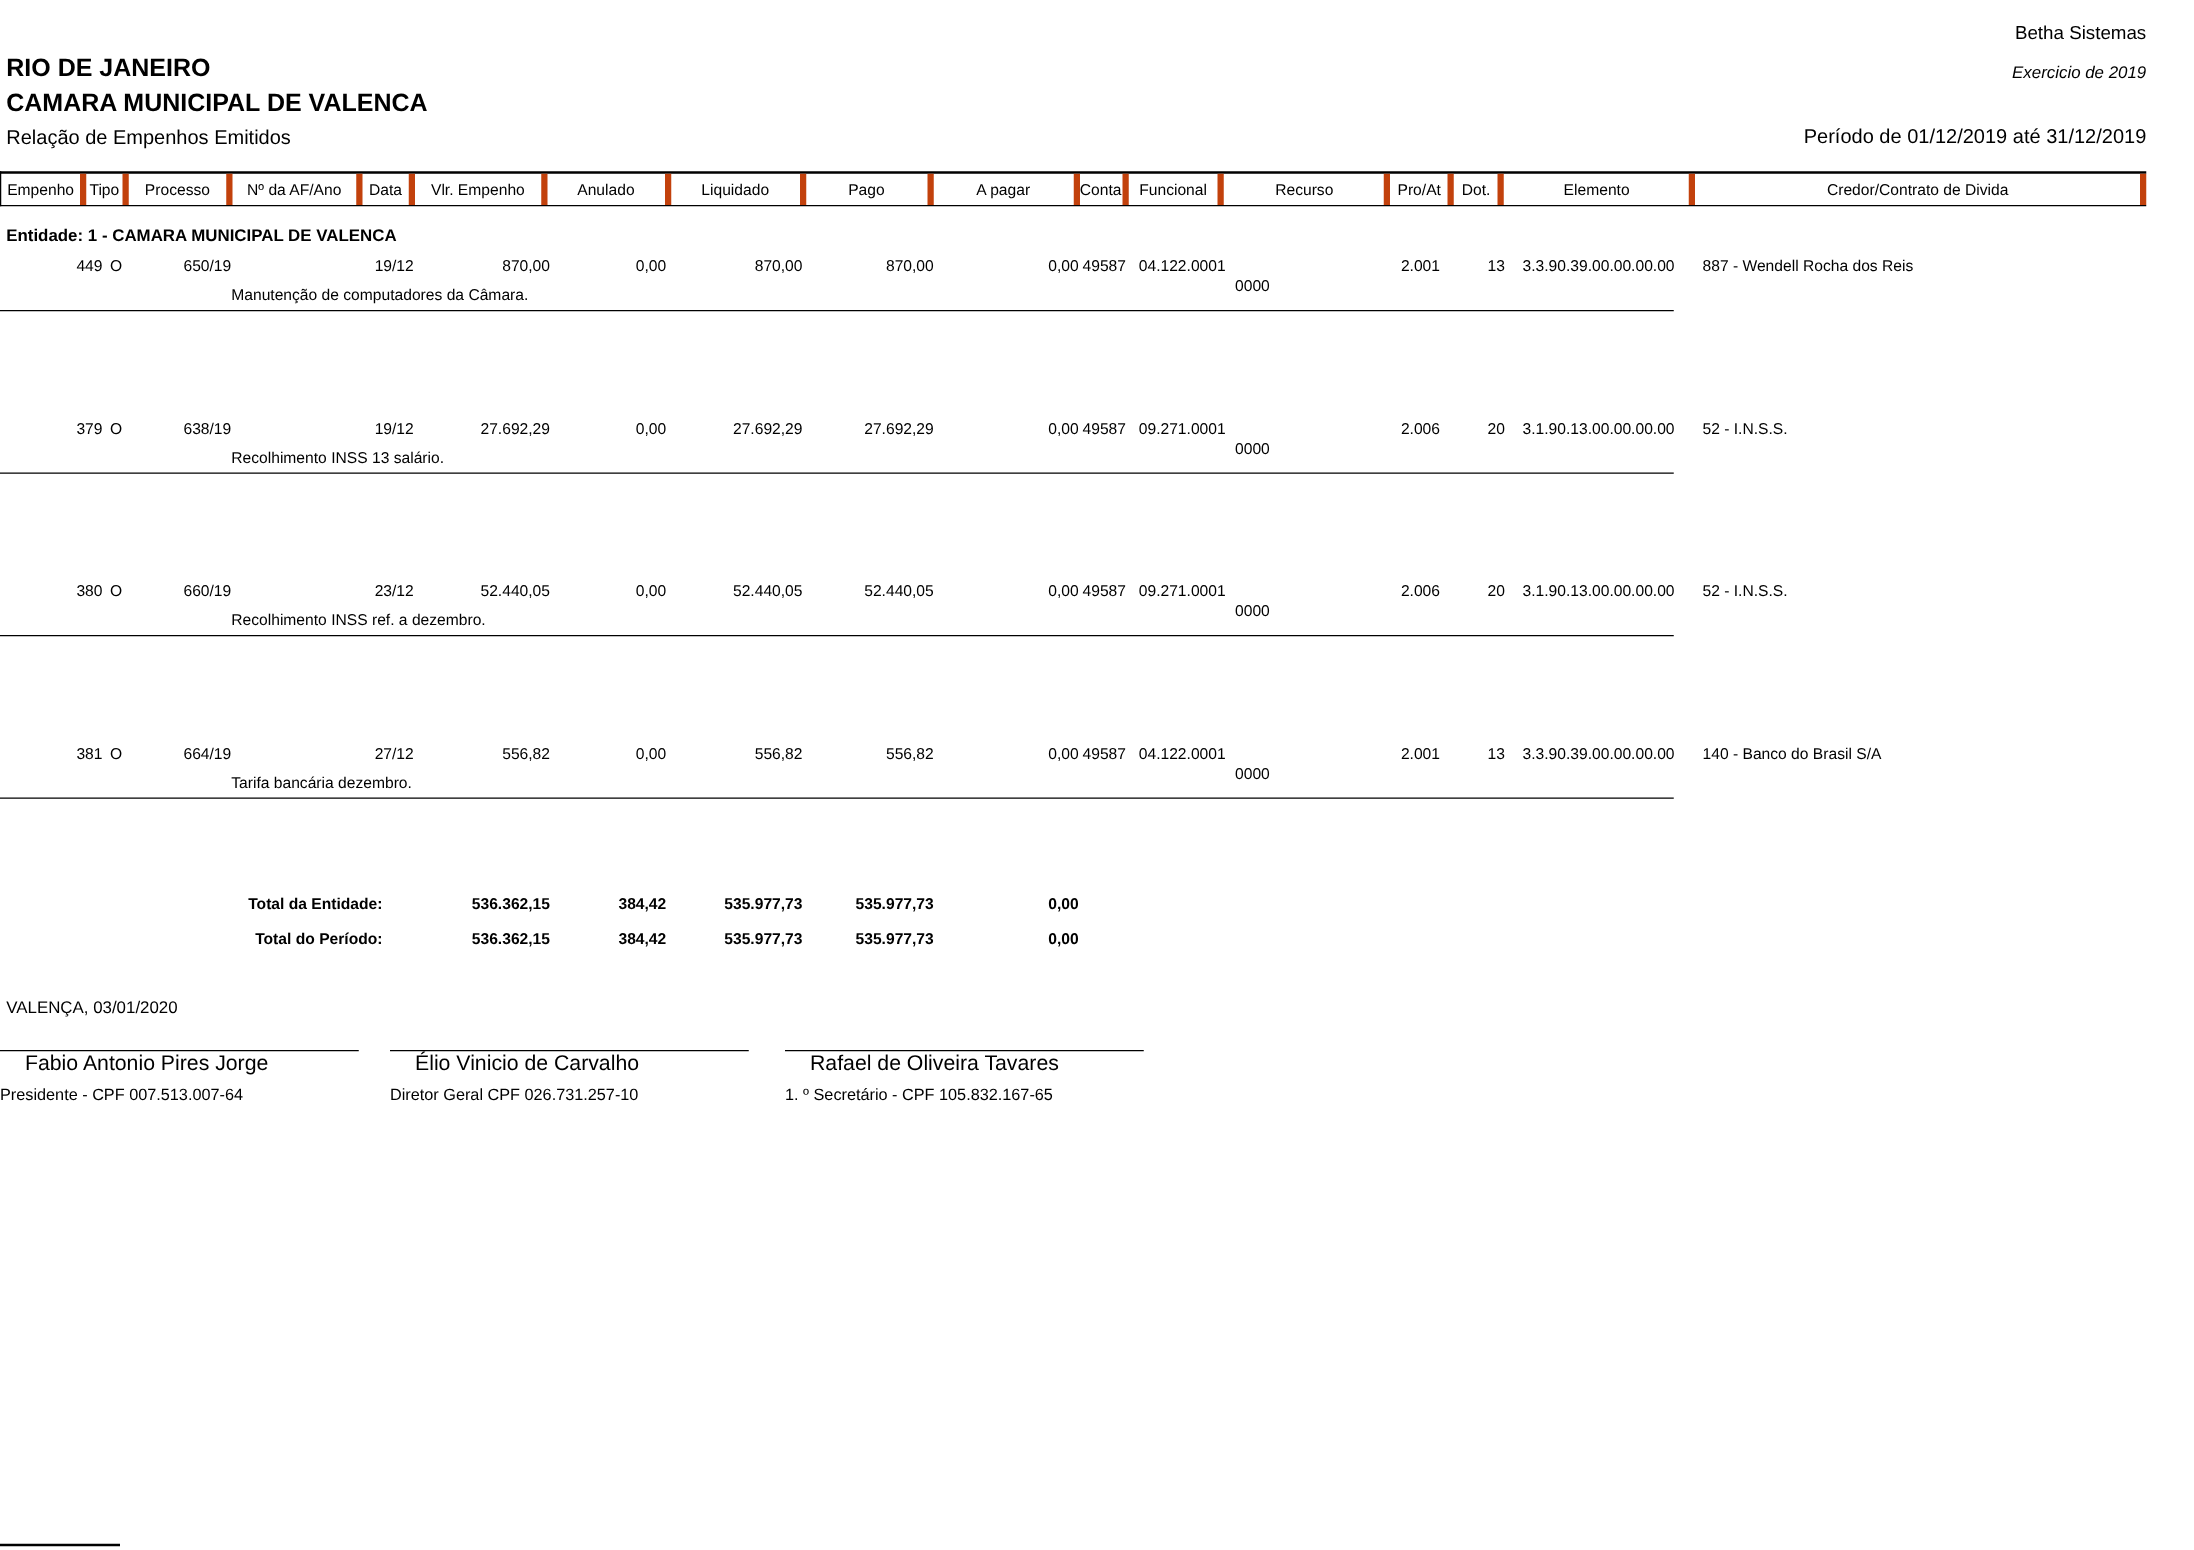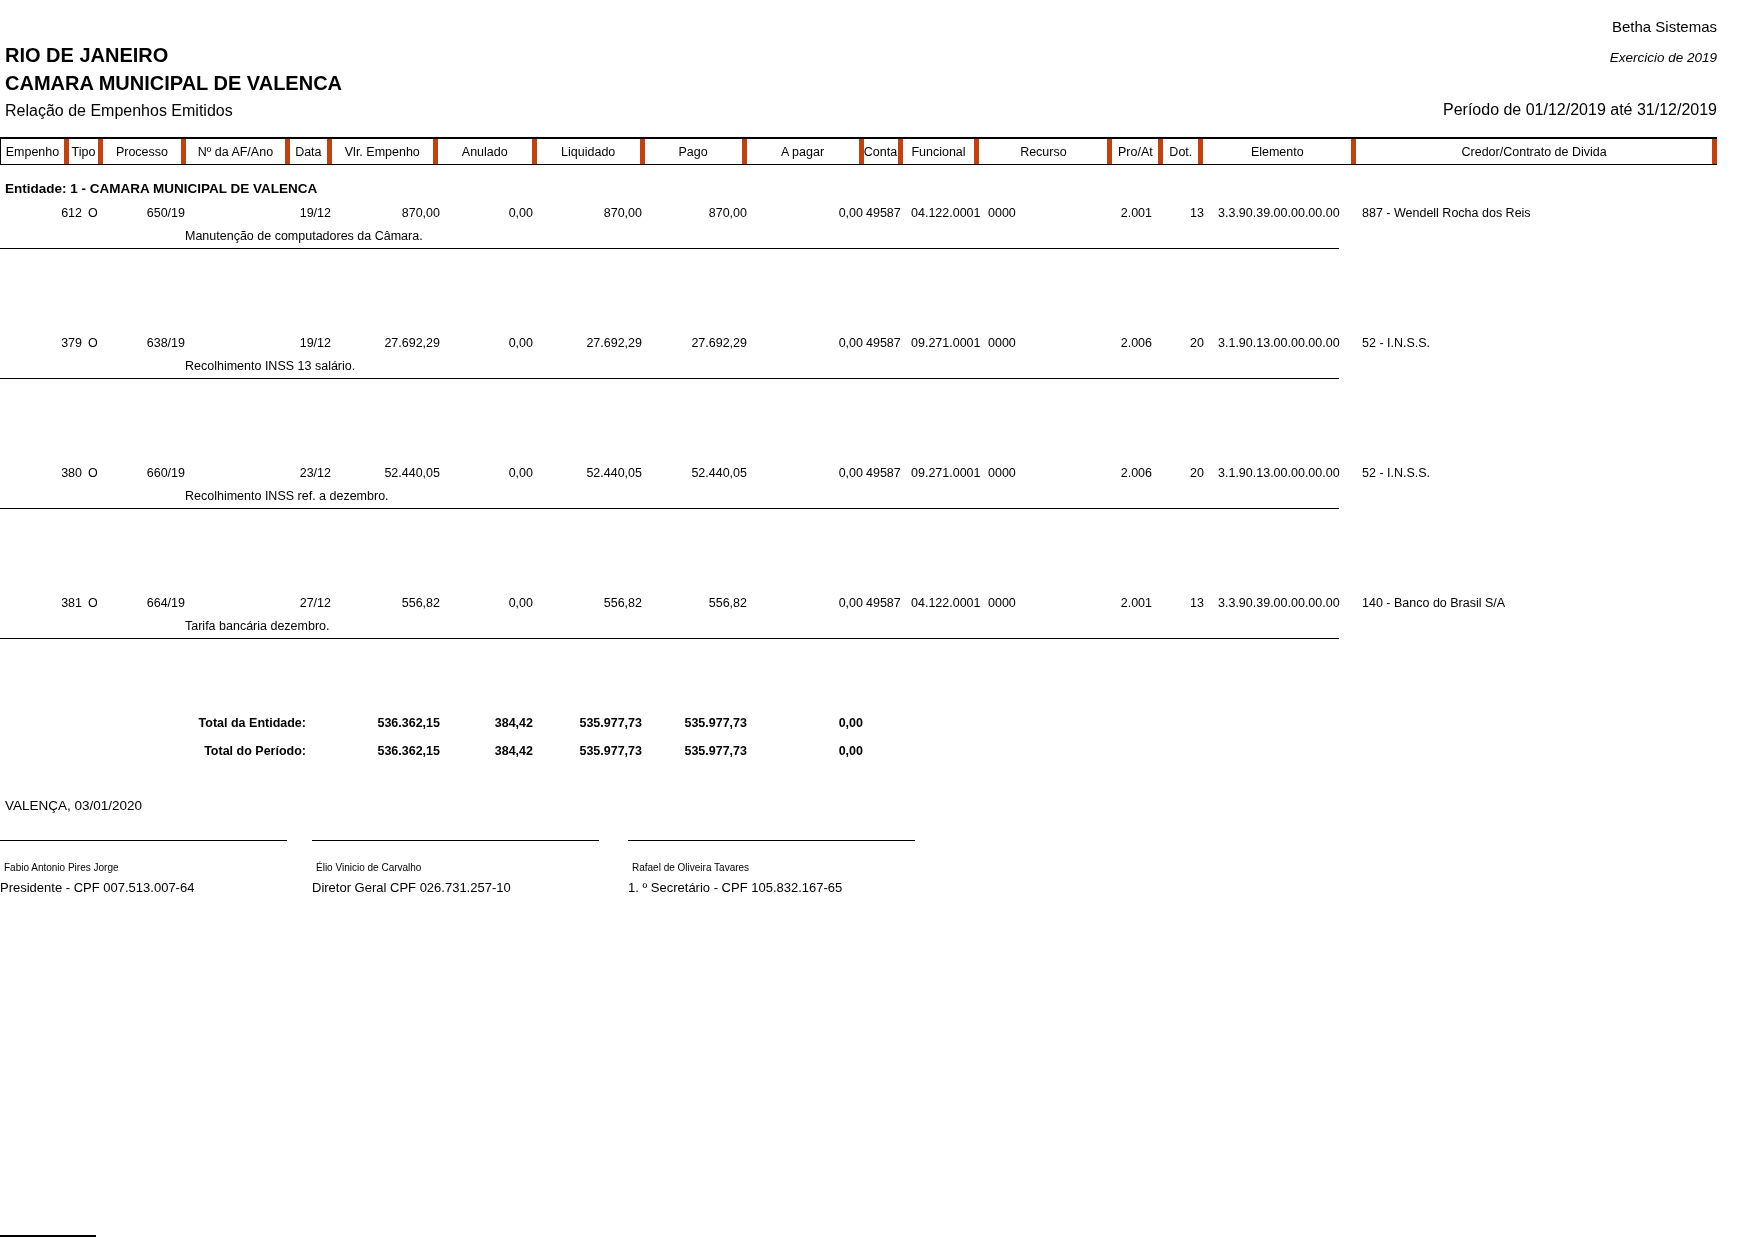--- a/index.html
+++ b/index.html
@@ -52,21 +52,21 @@
   .f-tipo { left:88px; }
   .f-proc { left:100px; width:85px;  text-align:right; }
   .f-data { left:280px; width:51px;  text-align:right; }
   .f-vlr  { left:331px; width:109px; text-align:right; }
   .f-anu  { left:434px; width:99px;  text-align:right; }
   .f-liq  { left:537px; width:105px; text-align:right; }
   .f-pago { left:642px; width:105px; text-align:right; }
   .f-apag { left:750px; width:113px; text-align:right; }
   .f-conta{ left:866px; }
   .f-func { left:911px; width:71px; overflow:hidden; }
-  .f-rec  { left:988px; }
+  .f-rec  { left:988px;margin-top:16px; }
   .f-proat{ left:1100px; width:52px; text-align:right; }
   .f-dot  { left:1190px; }
   .f-elem { left:1218px; }
   .f-cred { left:1362px; }
   .f-desc { position:absolute; left:185px; top:23px; white-space:nowrap; }
   .row-line { position:absolute; left:0; top:42px; width:1339px; border-top:1.5px solid #000; }
 
   
   .total-line { position:absolute; left:0; width:1717px; font-size:12.5px; font-weight:bold; }
   .tl1 { top:716px; }
@@ -78,21 +78,21 @@
   .t-v4 { left:642px; width:105px; text-align:right; }
   .t-v5 { left:750px; width:113px; text-align:right; }
 
   
   .place-date { position:absolute; left:5px; top:798px; font-size:13.5px; white-space:nowrap; }
   .sig { position:absolute; top:840px; }
   .s1 { left:0;     width:287px; }
   .s2 { left:312px; width:287px; }
   .s3 { left:628px; width:287px; }
   .sig-line  { border-top:1.5px solid #000; height:0; }
-  .sig-name  { margin-top:21px; padding-left:4px; font-size:10px; white-space:nowrap; }
+  .sig-name  { margin-top:0; padding-left:20px; font-size:17px; white-space:nowrap; }
   .sig-title { margin-top:7px; padding-left:0; font-size:13px; white-space:nowrap; }
 
   .bottom-stub { position:absolute; left:0; top:1235px; width:96px; border-top:2.5px solid #000; }
 </style>
 </head>
 <body>
 
 <div class="page">
 
   <div class="hdr-vendor">Betha Sistemas</div>
@@ -119,21 +119,21 @@
       <div class="th c14">Pro/At</div>
       <div class="th c15">Dot.</div>
       <div class="th c16">Elemento</div>
       <div class="th c17">Credor/Contrato de Divida</div>
     </div>
 
   <div class="entity-line">Entidade: 1 - CAMARA MUNICIPAL DE VALENCA</div>
 
   <div id="rows">
     <div class="data-row">
-      <span class="v f-emp">612</span>
+      <span class="v f-emp">449</span>
       <span class="v f-tipo">O</span>
       <span class="v f-proc">650/19</span>
       <span class="v f-data">19/12</span>
       <span class="v f-vlr">870,00</span>
       <span class="v f-anu">0,00</span>
       <span class="v f-liq">870,00</span>
       <span class="v f-pago">870,00</span>
       <span class="v f-apag">0,00</span>
       <span class="v f-conta">49587</span>
       <span class="v f-func">04.122.0001</span>

